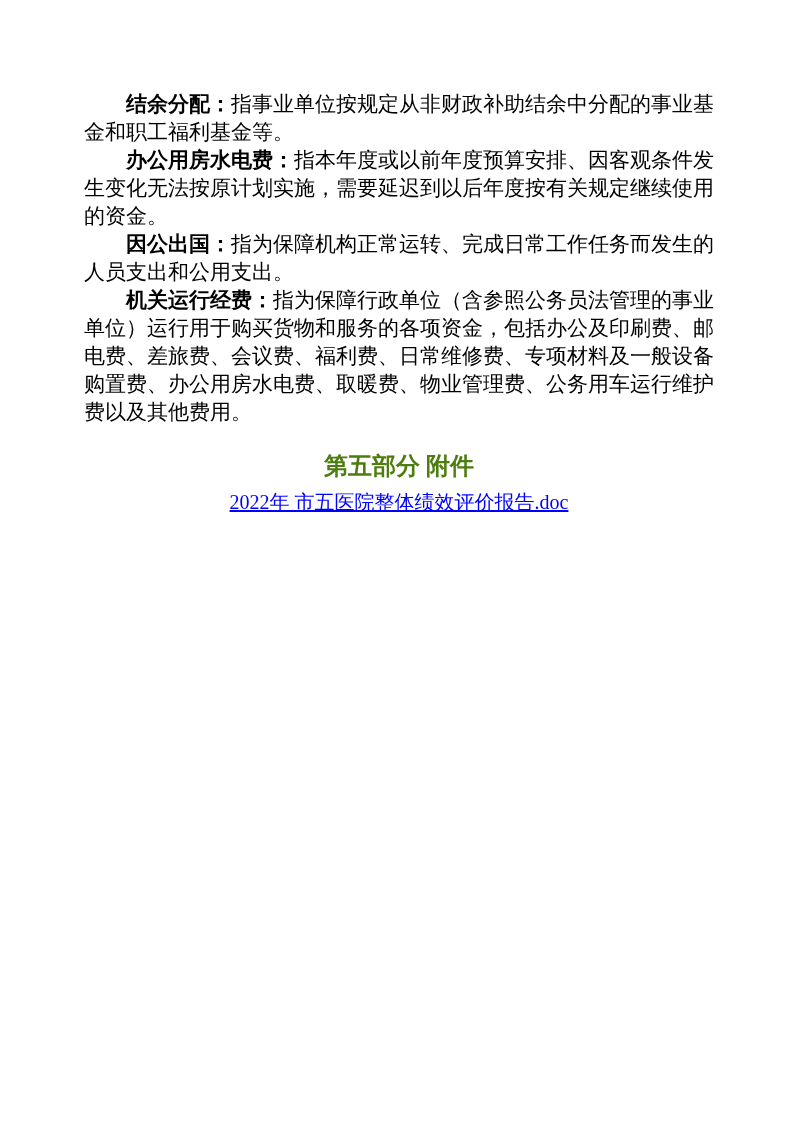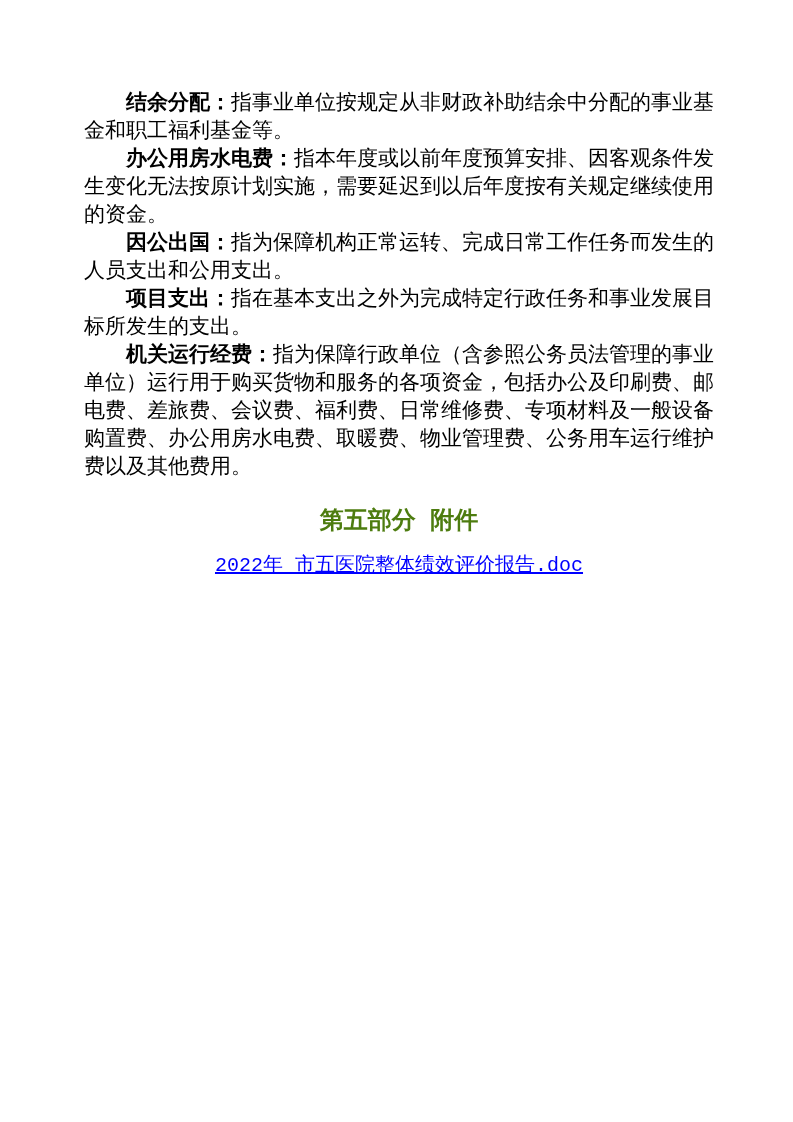--- a/index.html
+++ b/index.html
@@ -5,21 +5,21 @@
   html, body {
     margin: 0;
     padding: 0;
     background: #ffffff;
   }
   .page {
     position: relative;
     width: 793px;
     height: 1122px;
     background: #ffffff;
-    font-family: Liberation Mono, monospace;
+    font-family: Liberation Serif, serif;
     color: #000000;
     overflow: hidden;
     box-sizing: border-box;
   }
   .content {
     position: absolute;
     left: 84px;
     top: 90px;
     width: 630px;
   }
@@ -38,21 +38,21 @@
   h2.section-title {
     margin: 25px 0 0 0;
     font-size: 24px;
     line-height: 30px;
     font-weight: bold;
     text-align: center;
     color: #4d7c0f;
   }
   .link-row {
     text-align: center;
-    margin-top: 16px;
+    margin-top: 8px;
   }
   a.attachment-link {
     font-size: 20px;
     line-height: 26px;
     color: #0000ff;
     text-decoration: underline;
     cursor: pointer;
   }
 </style>
 </head>
@@ -60,21 +60,20 @@
 
 <div class="page">
   <div class="content">
 
     <p class="def"><span class="term">结余分配：</span><span>指事业单位按规定从非财政补助结余中分配的事业基金和职工福利基金等。</span></p>
 
     <p class="def"><span class="term">办公用房水电费：</span><span>指本年度或以前年度预算安排、因客观条件发生变化无法按原计划实施，需要延迟到以后年度按有关规定继续使用的资金。</span></p>
 
     <p class="def"><span class="term">因公出国：</span><span>指为保障机构正常运转、完成日常工作任务而发生的人员支出和公用支出。</span></p>
 
-    <p class="def"><span class="term">项目支出：</span><span>指在基本支出之外为完成特定行政任务和事业发展目标所发生的支出。</span></p>
 
 
 
     <p class="def"><span class="term">机关运行经费：</span><span>指为保障行政单位（含参照公务员法管理的事业单位）运行用于购买货物和服务的各项资金，包括办公及印刷费、邮电费、差旅费、会议费、福利费、日常维修费、专项材料及一般设备购置费、办公用房水电费、取暖费、物业管理费、公务用车运行维护费以及其他费用。</span></p>
 
     <h2 class="section-title">第五部分 附件</h2>
 
     <div class="link-row">
       <a class="attachment-link" href="#">2022年 市五医院整体绩效评价报告.doc</a>
     </div>

